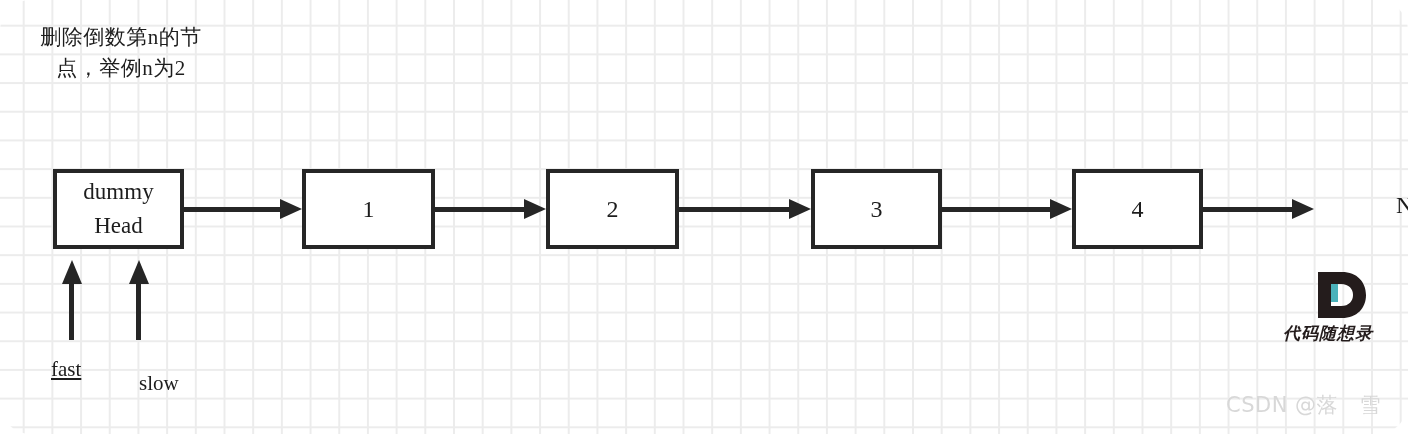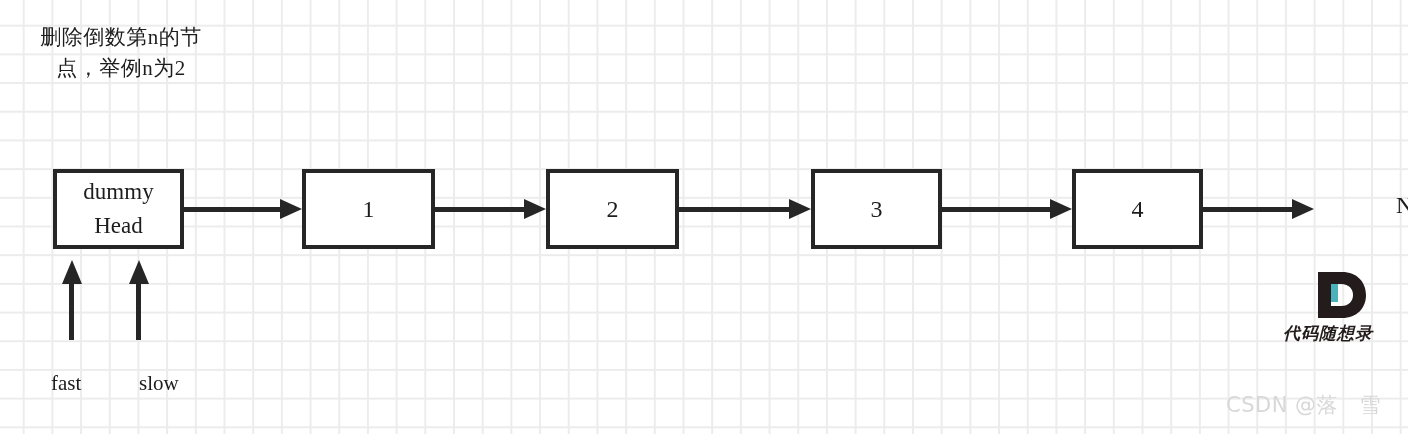--- a/index.html
+++ b/index.html
@@ -18,20 +18,21 @@
     position: relative;
     width: 1408px;
     height: 434px;
     background-color: #ffffff;
     background-image:
       linear-gradient(to right, #ececec 1.5px, transparent 1.5px),
       linear-gradient(to bottom, #ececec 1.5px, transparent 1.5px);
     background-size: 28.7px 28.7px;
     background-position: -6px -4px;
     overflow: hidden;
+    border-radius: 31px;
   }
 
   
   #title-block {
     position: absolute;
     left: 12px;
     top: 22px;
     width: 218px;
     text-align: center;
     font-family: "Liberation Serif", serif;
@@ -218,21 +219,21 @@
     <div class="shaft" style="width:91px;"></div>
     <div class="head" style="left:89px;"></div>
   </div>
 
   <div id="null-text">N</div>
 
   <div class="v-arrow" style="left:62px; top:260px; height:80px;">
     <div class="head"></div>
     <div class="shaft" style="height:62px;"></div>
   </div>
-  <div class="pointer-label" style="left:51px; top:371px;">fast</div>
+  <div class="pointer-label" style="left:51px; top:357px;text-decoration:underline;">fast</div>
 
   <div class="v-arrow" style="left:129px; top:260px; height:80px;">
     <div class="head"></div>
     <div class="shaft" style="height:62px;"></div>
   </div>
   <div class="pointer-label" style="left:113px; top:371px;margin-left:26px;">slow</div>
 
   <div id="logo-block">
     <div id="logo-mark">
       <svg width="54" height="46" viewBox="0 0 54 46" xmlns="http://www.w3.org/2000/svg">

